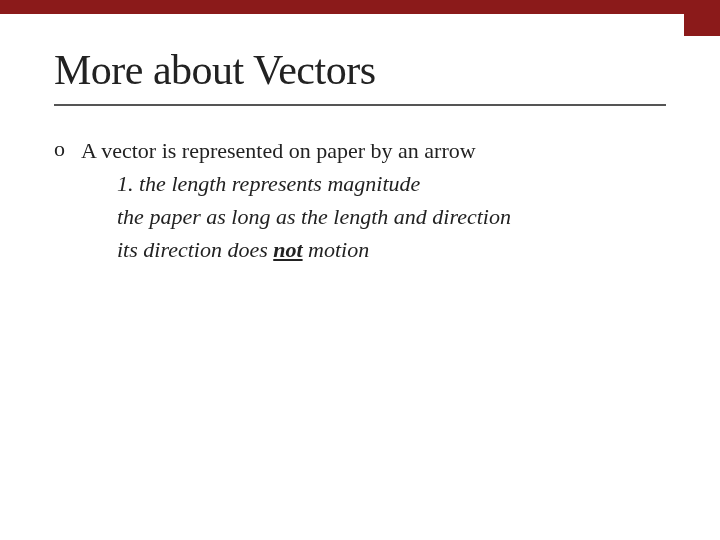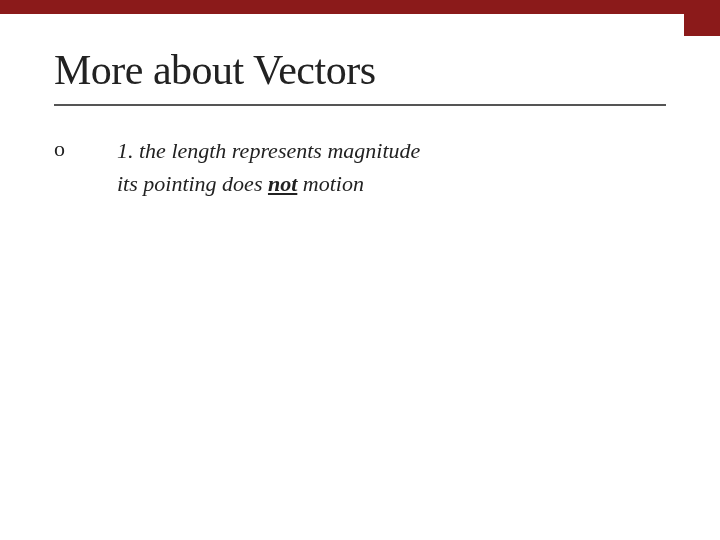--- a/index.html
+++ b/index.html
@@ -108,29 +108,33 @@
   <h1 class="slide-title">More about Vectors</h1>
 
   <hr class="title-rule">
 
   <div class="bullet-section">
 
     <span class="bullet-marker">o</span>
 
     <div class="bullet-content">
 
+      <span class="line">A vector is represented on paper by an arrow</span>
 
       <div class="indent-block">
 
         <span class="sub-item">1. the length represents magnitude</span>
 
 
 
+        <span class="sub-item">
+          <span>the paper as long as the length and direction</span>
+        </span>
 
         <span class="sub-item">
-          <span>its pointing does </span><u>not</u><span> motion</span>
+          <span>its direction does </span><u>not</u><span> motion</span>
         </span>
 
       </div>
     </div>
   </div>
 
 </div>
 
 </body></html>

